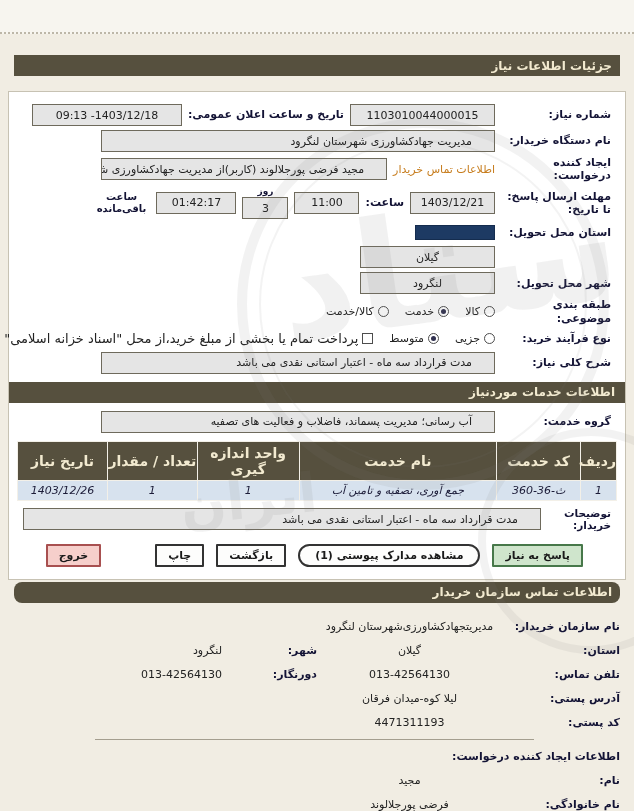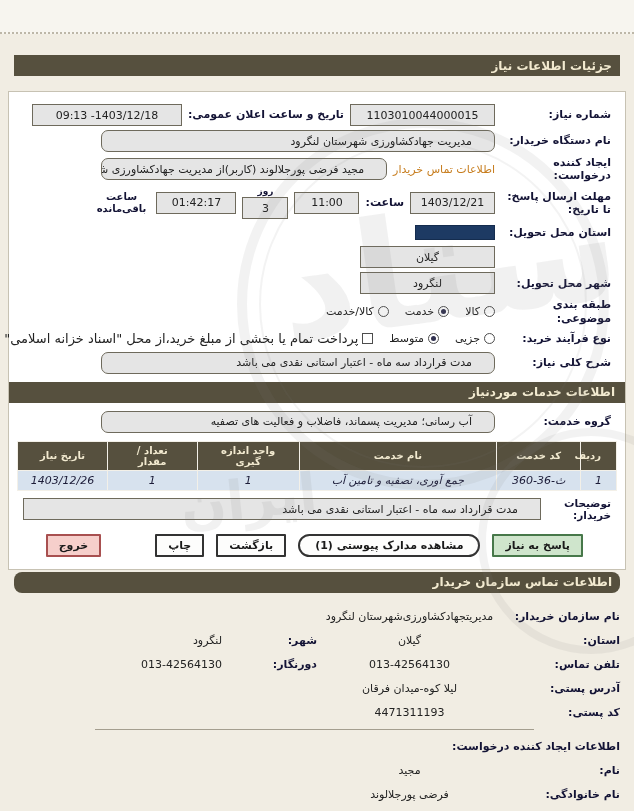--- a/index.html
+++ b/index.html
@@ -31,41 +31,41 @@
   .fbox {
     border:1px solid #6e6a5c; background:#e5e5e5; height:22px;
     display:flex; align-items:center; justify-content:center;
     padding:0 22px; color:#222; flex:0 0 auto; overflow:hidden; white-space:nowrap;
   }
   .fbox.start { justify-content:flex-start; }
   .grow { flex:1 1 auto; }
   .num { direction:ltr; unicode-bidi:isolate; }
   .w45{width:45px}.w65{width:65px}.w80{width:80px}.w85{width:85px}
   .w135{width:135px}.w145{width:145px}.w150{width:150px}
-  .ml78 { margin-left:78px;border-radius:7px; }
+  .ml78 { margin-left:78px; }
   .spacer110 { width:110px; flex:0 0 auto; }
   .link { color:#c77d1e; cursor:pointer; white-space:nowrap; }
   .stack { display:flex; flex-direction:column; align-items:center; gap:1px; }
   .stack .slabel { font-size:9px; font-weight:bold; color:#131335; }
   .darkbox { width:80px; height:15px; background:#1d3a63; border:1px solid #142c4e; cursor:pointer; }
   .opt { display:flex; align-items:center; gap:4px; margin-left:10px; cursor:pointer; }
   .radio, .checkbox { width:11px; height:11px; border:1px solid #4d4d4d; background:#fff; position:relative; flex:0 0 auto; }
   .radio { border-radius:50%; }
   .radio.on::after { content:""; position:absolute; inset:2px; border-radius:50%; background:#30304f; }
   .olabel { color:#222; }
   .note { font-size:13px; color:#222; white-space:nowrap; }
 
   .bar2 {
     margin:8px -14px 8px; background:#56503e; color:#f2ead0;
     font-weight:bold; font-size:12px; height:21px;
     display:flex; align-items:center; padding:0 10px;
   }
 
   .stable { border-collapse:collapse; width:calc(100% + 12px); margin:8px -6px 6px; table-layout:fixed; }
-  .stable th { background:#56503e; color:#f2ead0; font-size:10px; font-weight:bold; padding:3px 15px; border:1px solid #f3f0e8; }
+  .stable th { background:#56503e; color:#f2ead0; font-size:14px; font-weight:bold; padding:3px 0; border:1px solid #f3f0e8; }
   .stable td { background:#d7e2ee; font-size:11px; text-align:center; padding:3px 2px; border:1px solid #f3f0e8; color:#1c1c38;font-style:italic; }
   .stable th:nth-child(1){width:6%} .stable th:nth-child(2){width:14%}
   .stable th:nth-child(3){width:33%} .stable th:nth-child(4){width:17%}
   .stable th:nth-child(5){width:15%} .stable th:nth-child(6){width:15%}
 
   .btn-row { display:flex; align-items:center; gap:12px; margin:12px 28px 4px 0; }
   .btn {
     font-family:inherit; border:2px solid #333; background:#fdfdfc; border-radius:1px;
     padding:3px 11px; font-size:11px; font-weight:bold; color:#1a1a1a; cursor:pointer; white-space:nowrap;
   }

